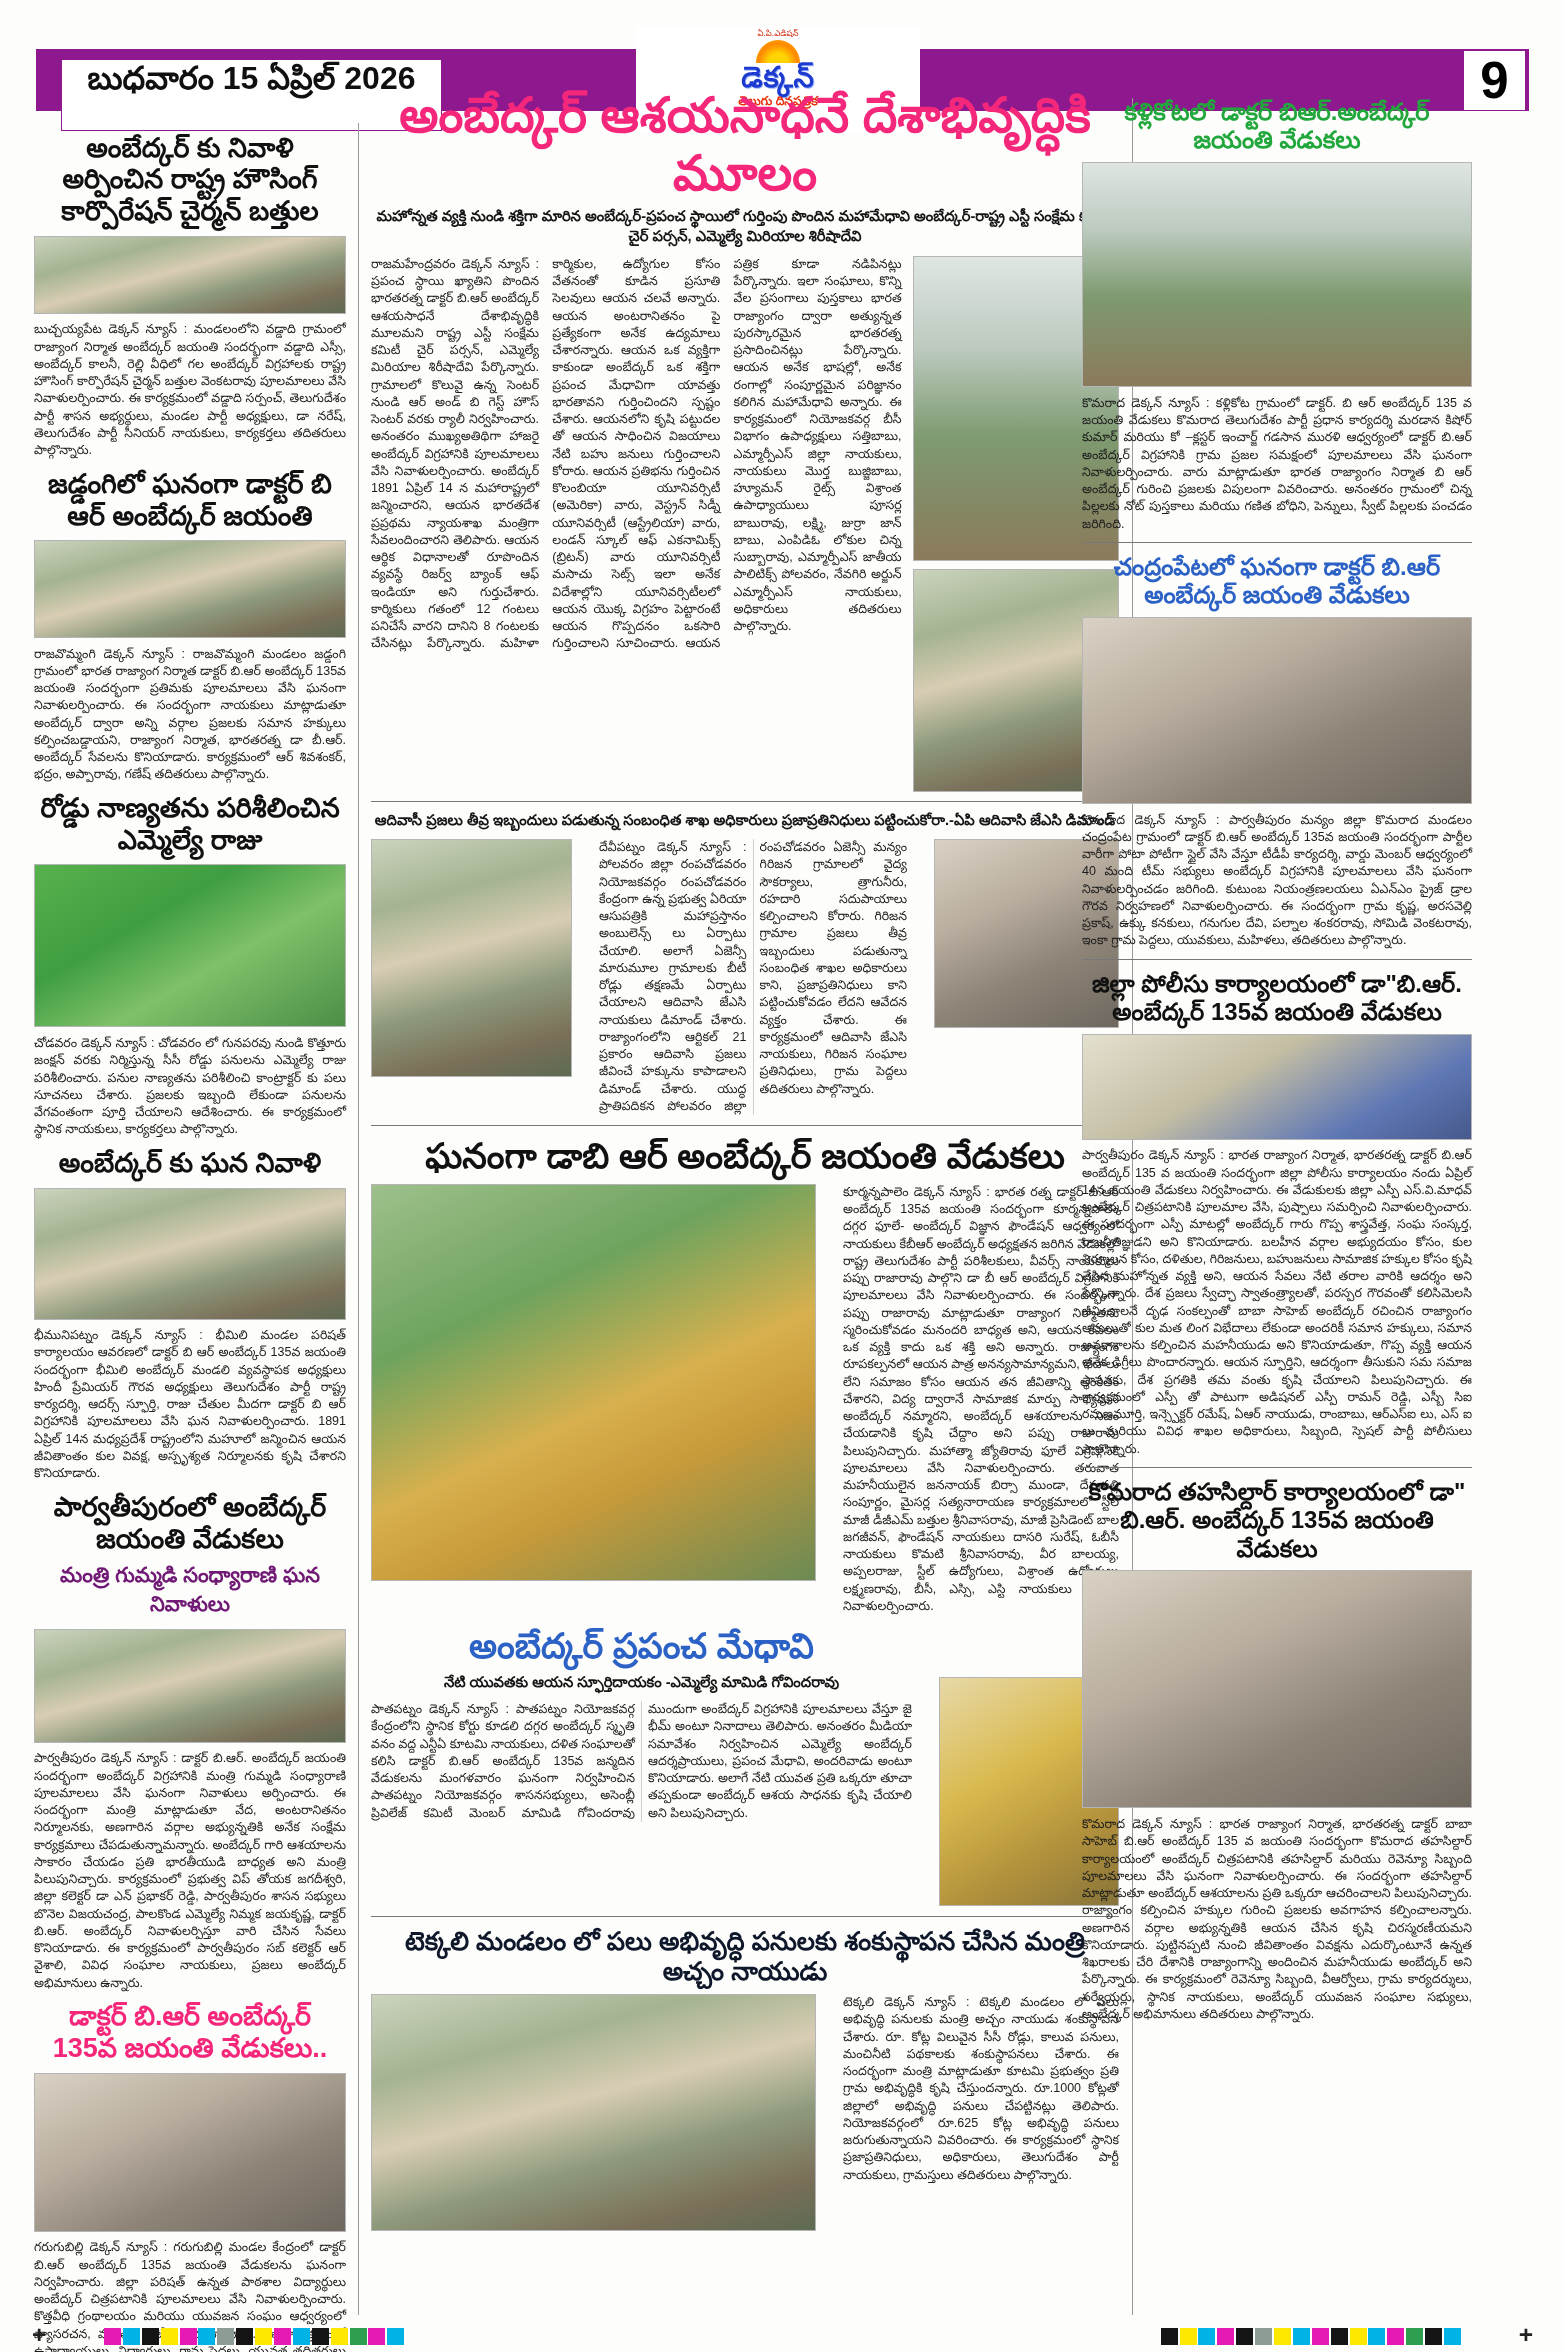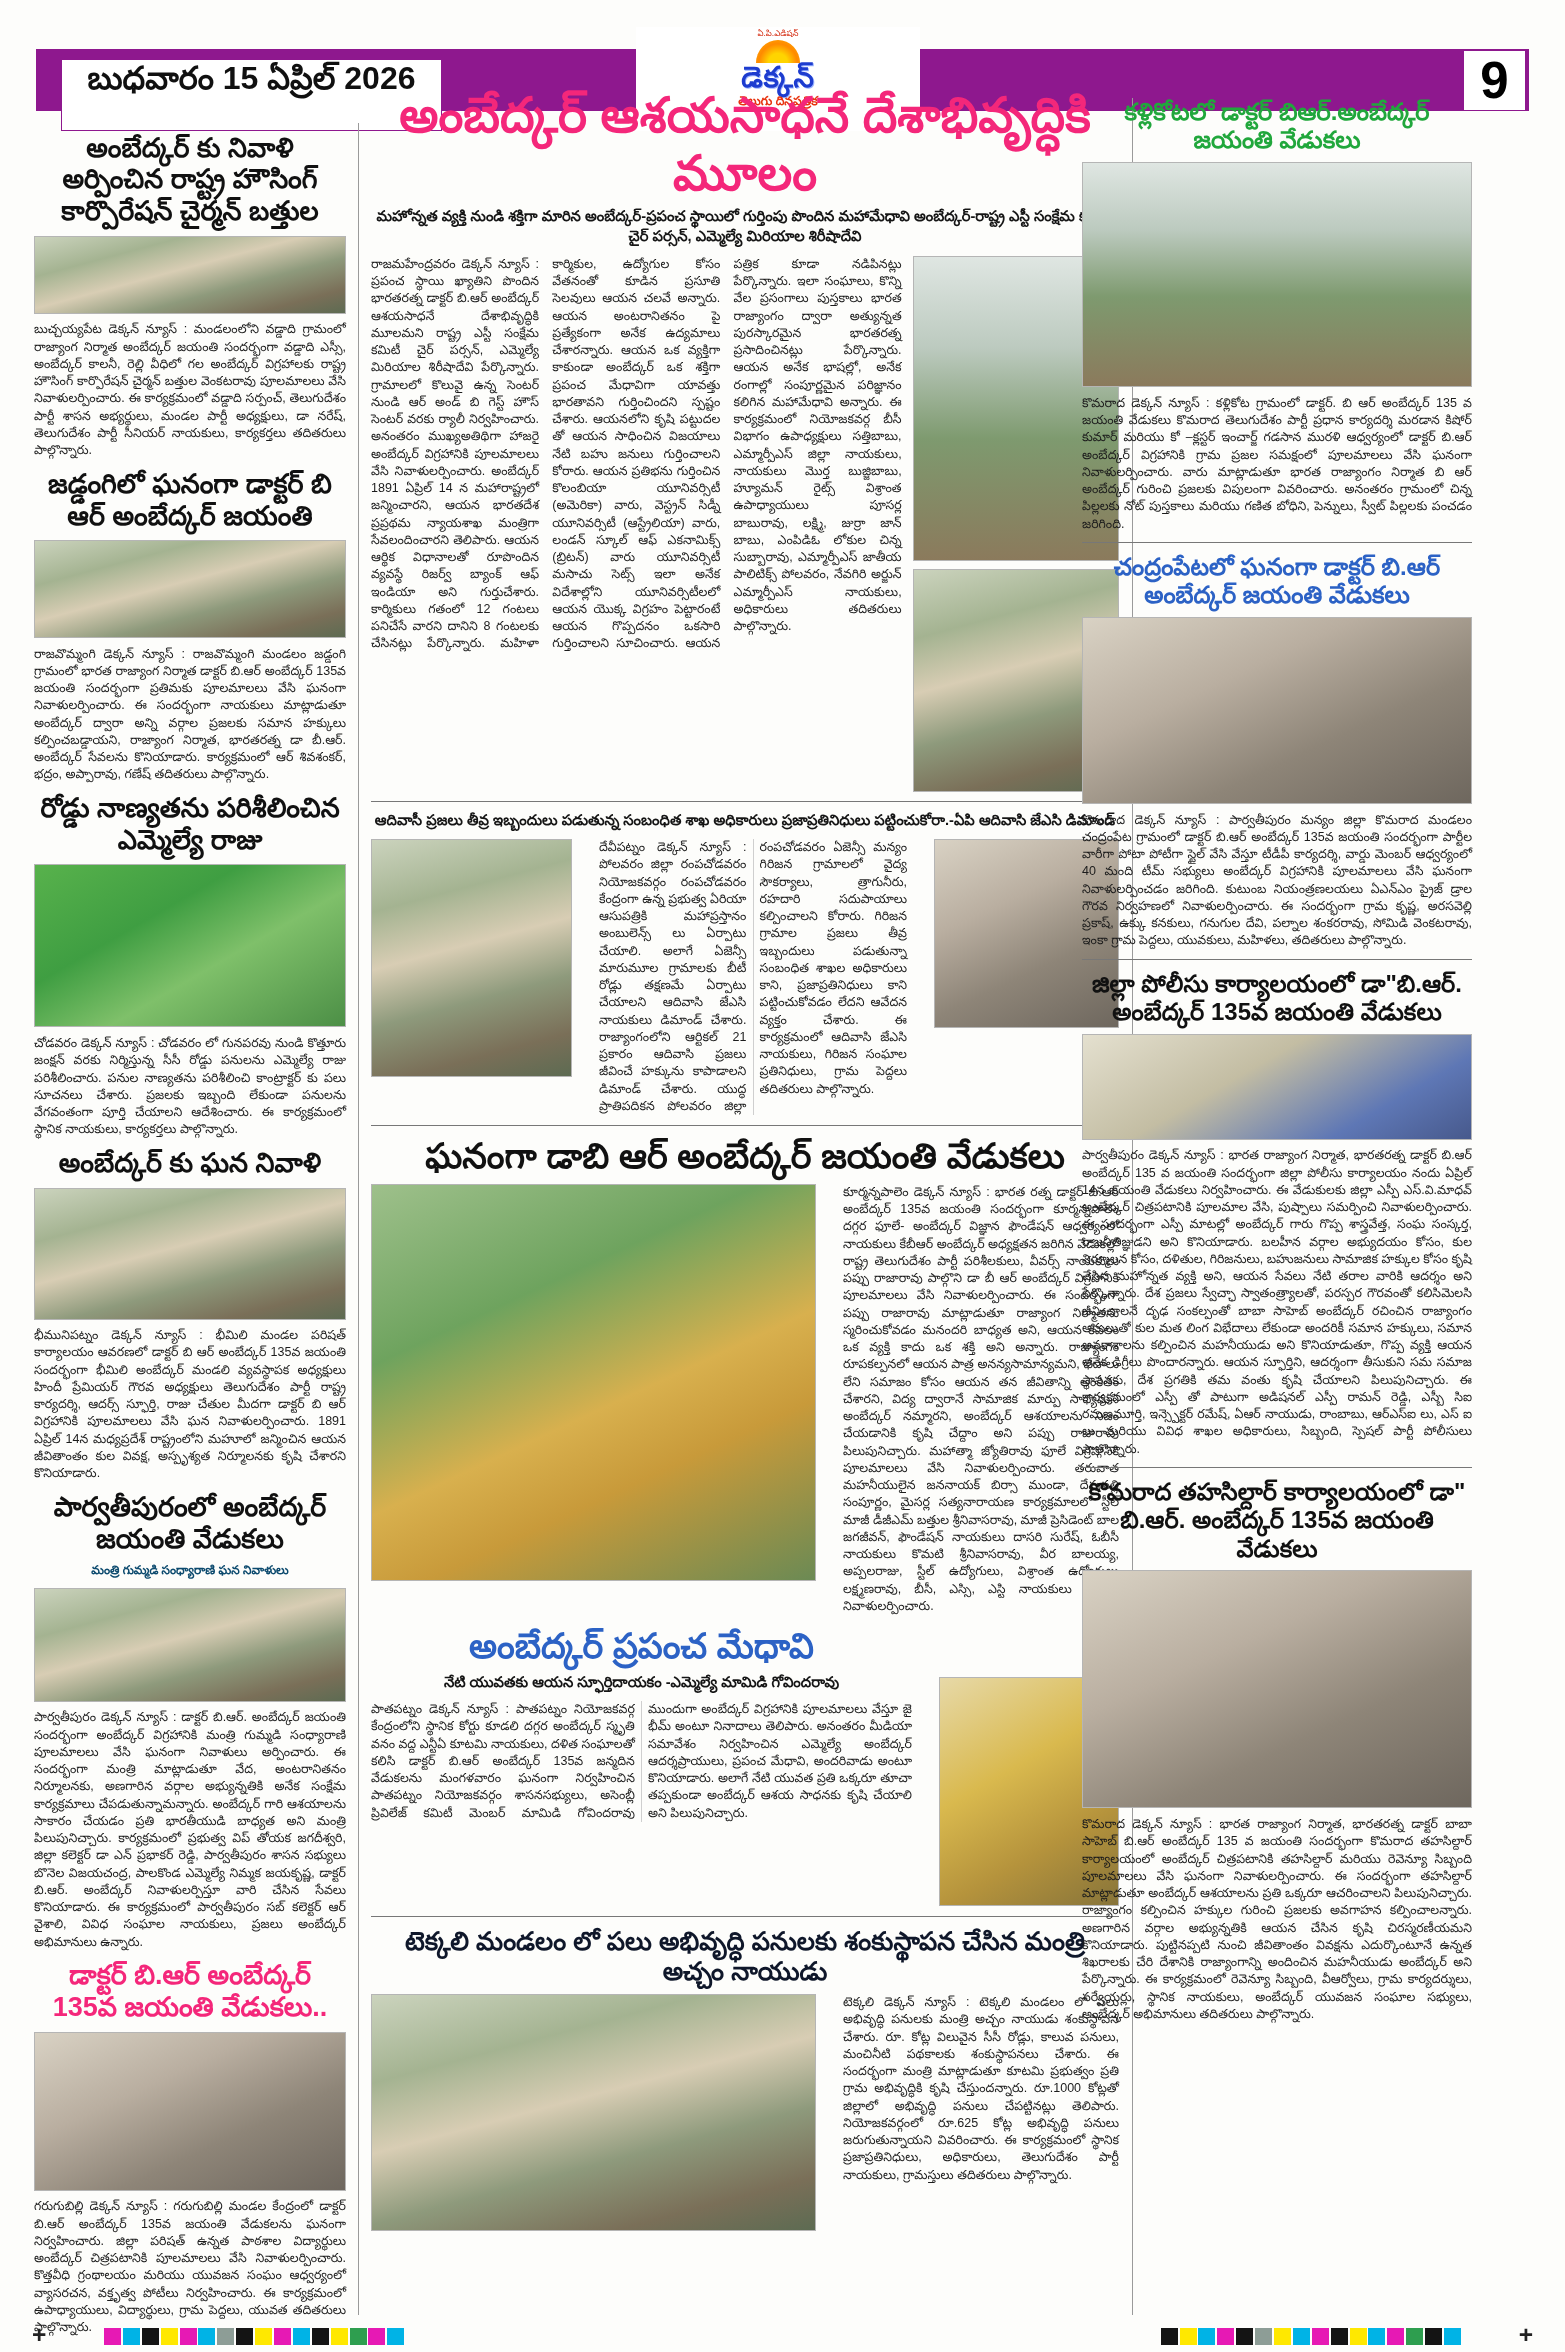--- a/index.html
+++ b/index.html
@@ -26,21 +26,21 @@
   .vr1{left:358px;} .vr2{left:1132px;top:98px;}
   
   .hl{font-weight:bold;text-align:center;line-height:1.18;margin:9.5px 0 7.6px;}
   .hl-black{color:#111;} .hl-pink{color:#f4277a;} .hl-green{color:#21a73c;}
   .hl-blue{color:#2c62c5;} .hl-magenta{color:#0f172a;}
   .h-main{font-size:49px;margin:0 0 5.7px;}
   .h-sec{font-size:35px;}
   .h-left{font-size:27px;}
   .h-right{font-size:24px;}
   .deck{font-weight:bold;text-align:center;font-size:14.7px;margin:1.9px 0 7.6px;color:#151515;}
-  .subhead{font-weight:bold;text-align:center;font-size:12px;margin:0 0 7.6px;color:#0c4a6e;}
+  .subhead{font-weight:bold;text-align:center;font-size:21px;margin:0 0 7.6px;color:#701a75;}
   .body-txt{font-size:12.5px;line-height:1.38;text-align:justify;color:#1c1c1c;}
   .cols-2{column-count:2;column-gap:13.2px;column-rule:0.9px solid #cfcfcf;}
   .cols-3{column-count:3;column-gap:13.2px;}
   .hrule{border:none;border-top:0.9px solid #777;margin:9.5px 0;}
   
   .photo{width:100%;border:0.9px solid #b5b5b5;box-sizing:border-box;
          background:linear-gradient(160deg,#b9c7ae 0%,#8fa981 30%,#c9c2a8 55%,#97876f 80%,#6f7d63 100%);}
   .photo.crowd{background:linear-gradient(165deg,#cbd3bd 0%,#a4b391 25%,#d8cdb4 45%,#8e9a7c 65%,#7a6f58 85%,#5d6b52 100%);}
   .photo.green{background:linear-gradient(150deg,#58b24c 0%,#3f9e42 35%,#7fc06a 60%,#4c8f46 100%);}
   .photo.statue{background:linear-gradient(155deg,#9ec08b 0%,#6ea35e 30%,#d8b04e 55%,#c89a3a 70%,#6b8a54 100%);}

